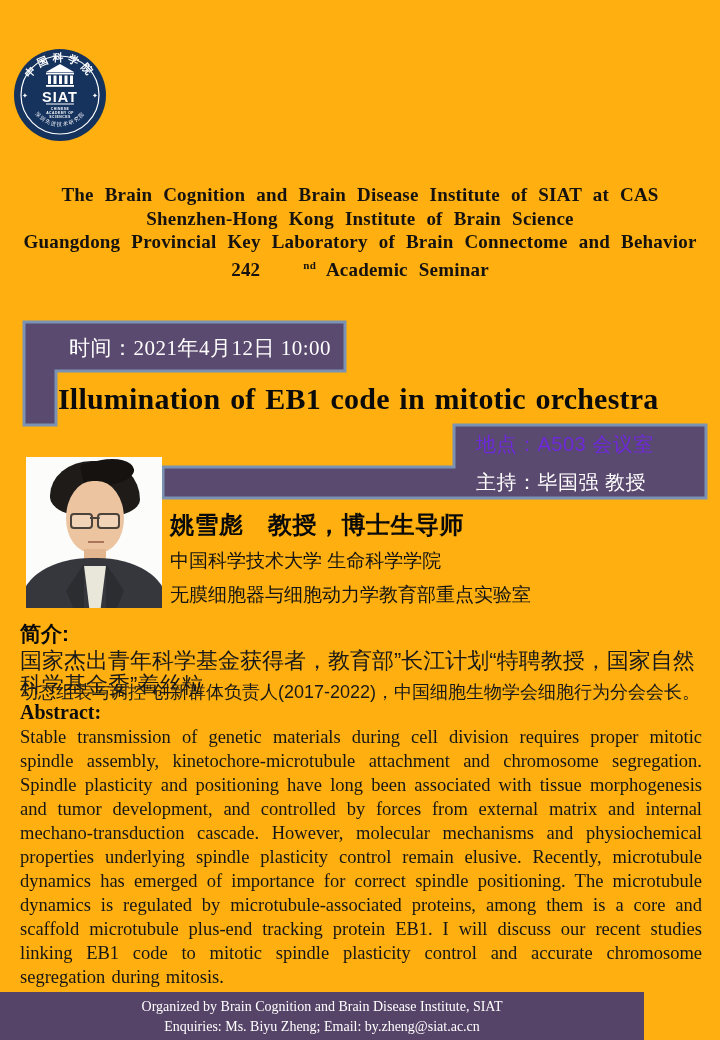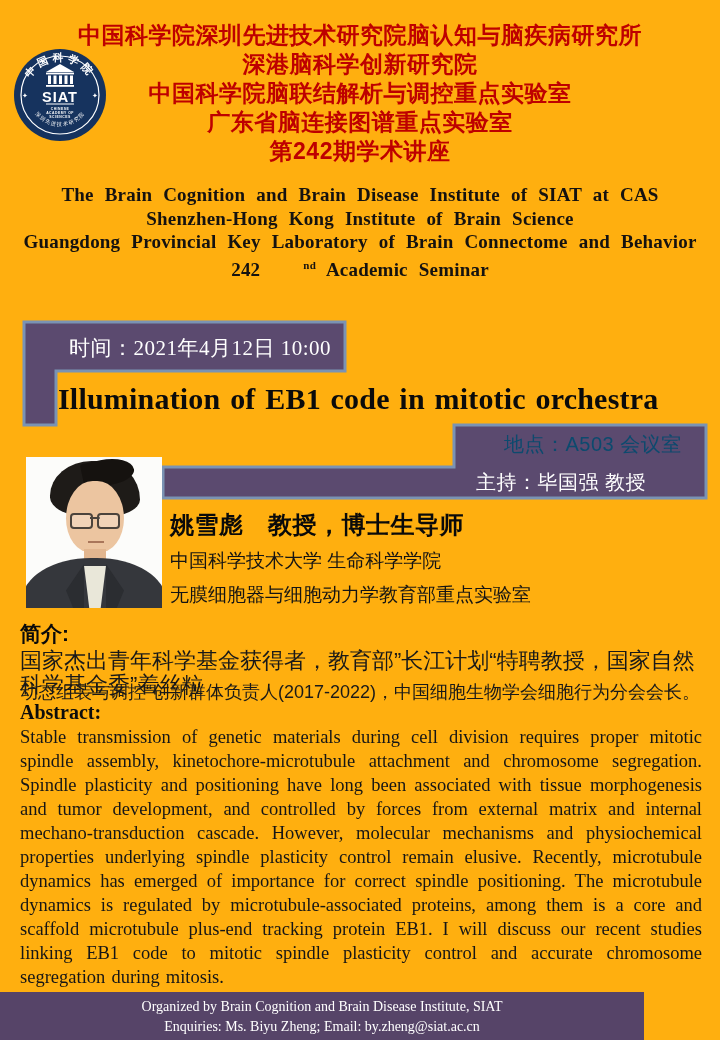--- a/index.html
+++ b/index.html
@@ -27,21 +27,21 @@
   .banner-svg{top:0;left:0;width:720px;height:1040px;pointer-events:none;}
   .time-text{
     top:334px;left:69px;color:#ffffff;font-size:21px;
     font-family:"Liberation Serif",serif;letter-spacing:0.5px;
   }
   .talk-title{
     top:382px;left:58px;width:662px;white-space:nowrap;
     color:#0b0b0b;font-family:"Liberation Serif",serif;font-weight:bold;
     font-size:30px;letter-spacing:0.2px;word-spacing:2px;
   }
-  .loc-text{top:431px;left:504px;color:#0c4a6e;font-size:20px;letter-spacing:0.5px;}
+  .loc-text{top:431px;left:476px;color:#6d28d9;font-size:20px;letter-spacing:0.5px;}
   .host-text{top:469px;left:476px;color:#ffffff;font-size:20px;letter-spacing:0.5px;text-align:center;}
 
   
   .photo{top:457px;left:26px;width:136px;height:151px;background:#fcfcfa;overflow:hidden;}
   .photo .hair{position:absolute;top:4px;left:24px;width:90px;height:56px;background:#1e1b18;
     border-radius:52% 48% 46% 50% / 70% 78% 35% 40%;}
   .photo .hair-swoosh{position:absolute;top:2px;left:56px;width:52px;height:26px;background:#15120f;
     border-radius:10% 90% 60% 40%;transform:rotate(-12deg);}
   .photo .face{position:absolute;top:24px;left:40px;width:58px;height:72px;background:#ecc5a0;
     border-radius:46% 46% 44% 44% / 52% 52% 48% 48%;}
@@ -116,27 +116,20 @@
       <rect x="33" y="55.5" width="28" height="1"></rect>
     </g>
     <text x="47" y="53.5" font-size="14.5" font-weight="bold" fill="#ffffff" text-anchor="middle" letter-spacing="1" font-family="Liberation Sans, sans-serif">SIAT</text>
     <g fill="#ffffff" font-size="3.4" font-weight="bold" text-anchor="middle" letter-spacing="0.5" font-family="Liberation Sans, sans-serif">
       <text x="47" y="61.5">CHINESE</text>
       <text x="47" y="65.7">ACADEMY OF</text>
       <text x="47" y="69.9">SCIENCES</text>
     </g>
   </svg>
 
-  <div class="abs header-cn">
-    <div>中国科学院深圳先进技术研究院脑认知与脑疾病研究所</div>
-    <div>深港脑科学创新研究院</div>
-    <div>中国科学院脑联结解析与调控重点实验室</div>
-    <div>广东省脑连接图谱重点实验室</div>
-    <div>第242期学术讲座</div>
-  </div>
 
   <div class="abs header-en">
     <div>The Brain Cognition and Brain Disease Institute of SIAT at CAS</div>
     <div>Shenzhen-Hong Kong Institute of Brain Science</div>
     <div>Guangdong Provincial Key Laboratory of Brain Connectome and Behavior</div>
     <div><span>242</span><sup>nd</sup><span> Academic Seminar</span></div>
   </div>
 
   <svg class="abs banner-svg">
     <polygon points="24,322 345,322 345,371 56,371 56,425 24,425" fill="#5B4A6F" stroke="#7A93B4" stroke-width="3"></polygon>

